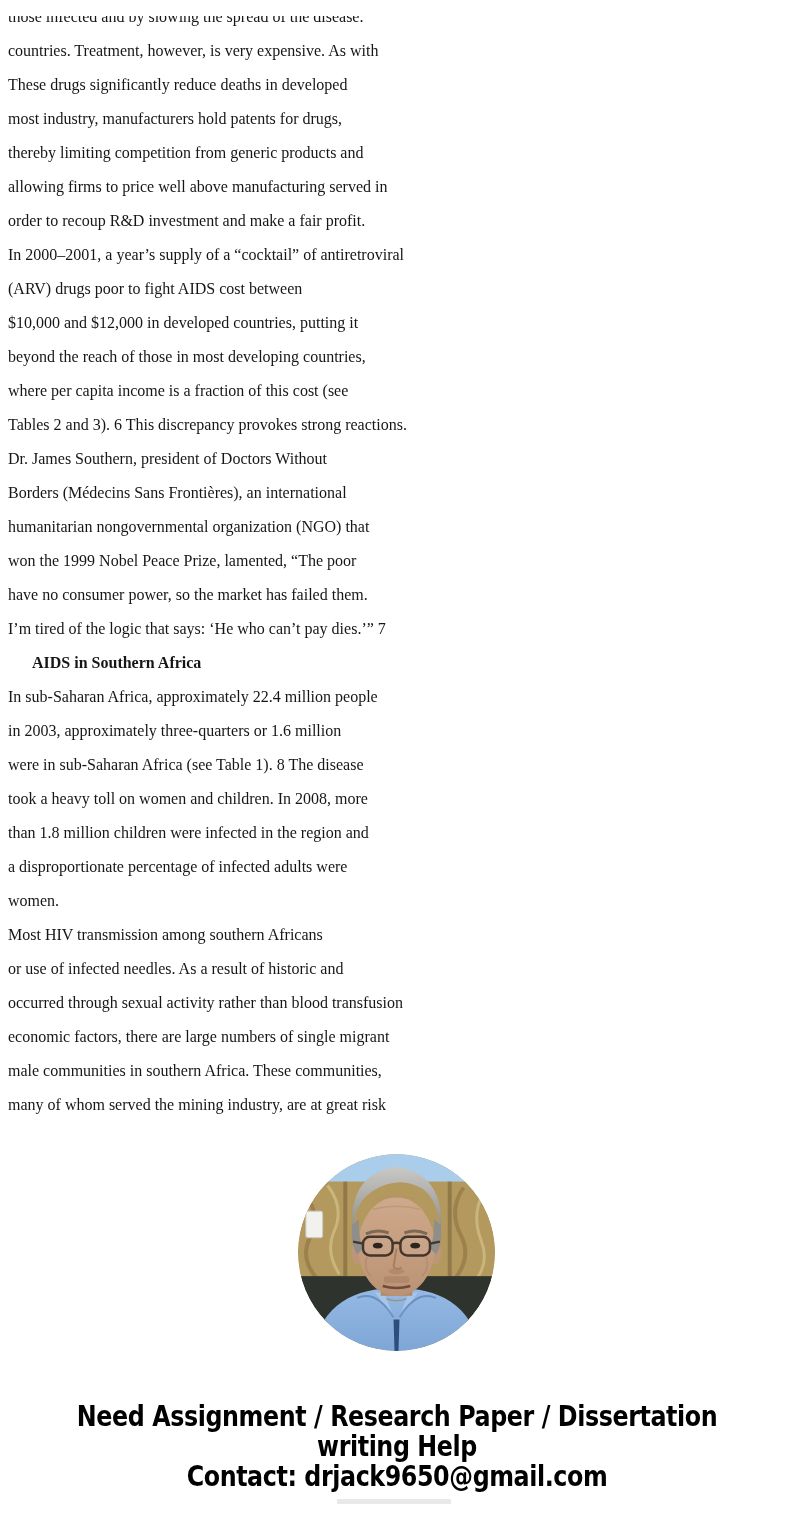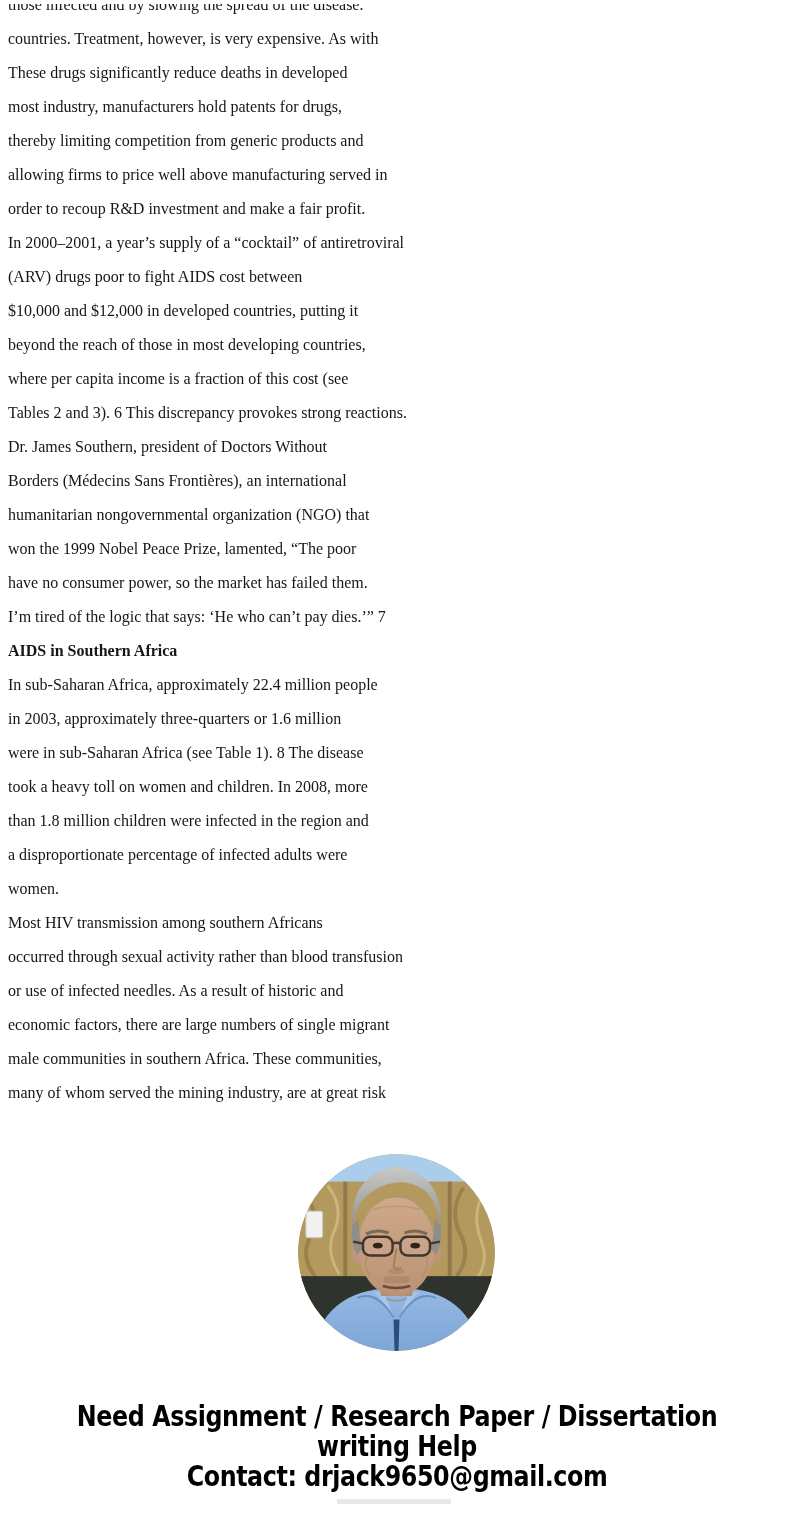--- a/index.html
+++ b/index.html
@@ -5,34 +5,34 @@
   html, body { margin: 0; padding: 0; }
   body {
     width: 794px; height: 1523px;
     background: #ffffff;
     overflow: hidden;
     position: relative;
     font-family: "Liberation Serif", serif;
   }
   .doc {
     position: absolute;
-    left: 8px; top: 4px;
+    left: 8px; top: 16px;
     width: 460px; height: 1128px;
     overflow: hidden;
   }
   .doc-inner { margin-top: -16px; }
   .line {
     height: 34px;
     line-height: 34px;
     font-size: 16px;
     color: #161616;
     white-space: nowrap;
     font-family: "Liberation Serif", serif;
   }
-  .line.bold { font-weight: bold; }
+  .line.bold { font-weight: bold; margin-left: 24px; }
   .avatar {
     position: absolute;
     left: 298px; top: 1154px;
     width: 197px; height: 197px;
     border-radius: 50%;
     overflow: hidden;
   }
   .avatar svg { display: block; width: 100%; height: 100%; }
   .footer {
     position: absolute;
@@ -81,22 +81,22 @@
       <div class="line">I’m tired of the logic that says: ‘He who can’t pay dies.’” 7</div>
       <div class="line bold">AIDS in Southern Africa</div>
       <div class="line">In sub-Saharan Africa, approximately 22.4 million people</div>
       <div class="line">in 2003, approximately three-quarters or 1.6 million</div>
       <div class="line">were in sub-Saharan Africa (see Table 1). 8 The disease</div>
       <div class="line">took a heavy toll on women and children. In 2008, more</div>
       <div class="line">than 1.8 million children were infected in the region and</div>
       <div class="line">a disproportionate percentage of infected adults were</div>
       <div class="line">women.</div>
       <div class="line">Most HIV transmission among southern Africans</div>
+      <div class="line">or use of infected needles. As a result of historic and</div>
       <div class="line">occurred through sexual activity rather than blood transfusion</div>
-      <div class="line">or use of infected needles. As a result of historic and</div>
       <div class="line">economic factors, there are large numbers of single migrant</div>
       <div class="line">male communities in southern Africa. These communities,</div>
       <div class="line">many of whom served the mining industry, are at great risk</div>
     </div>
 </div>
 
 <div class="avatar">
   <svg viewBox="0 0 200 200" aria-hidden="true">
     <defs>
       <clipPath id="circ">

